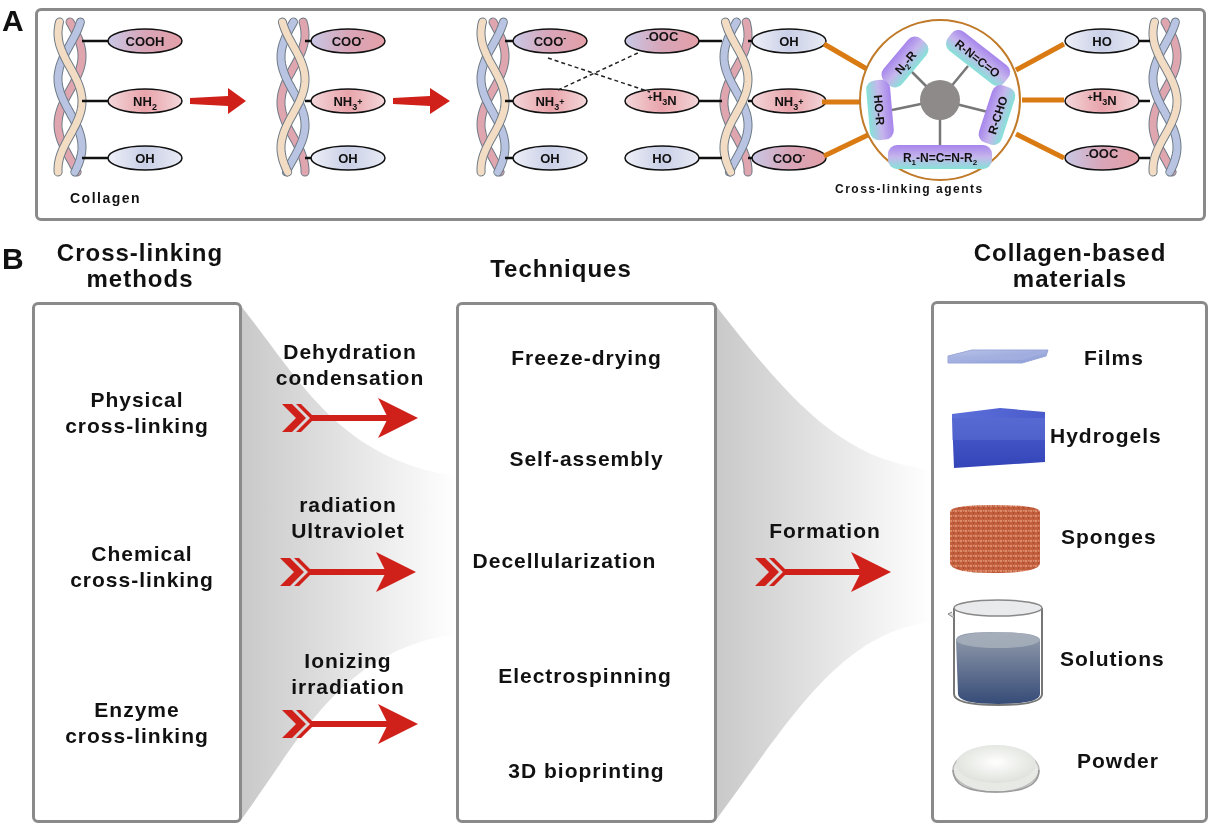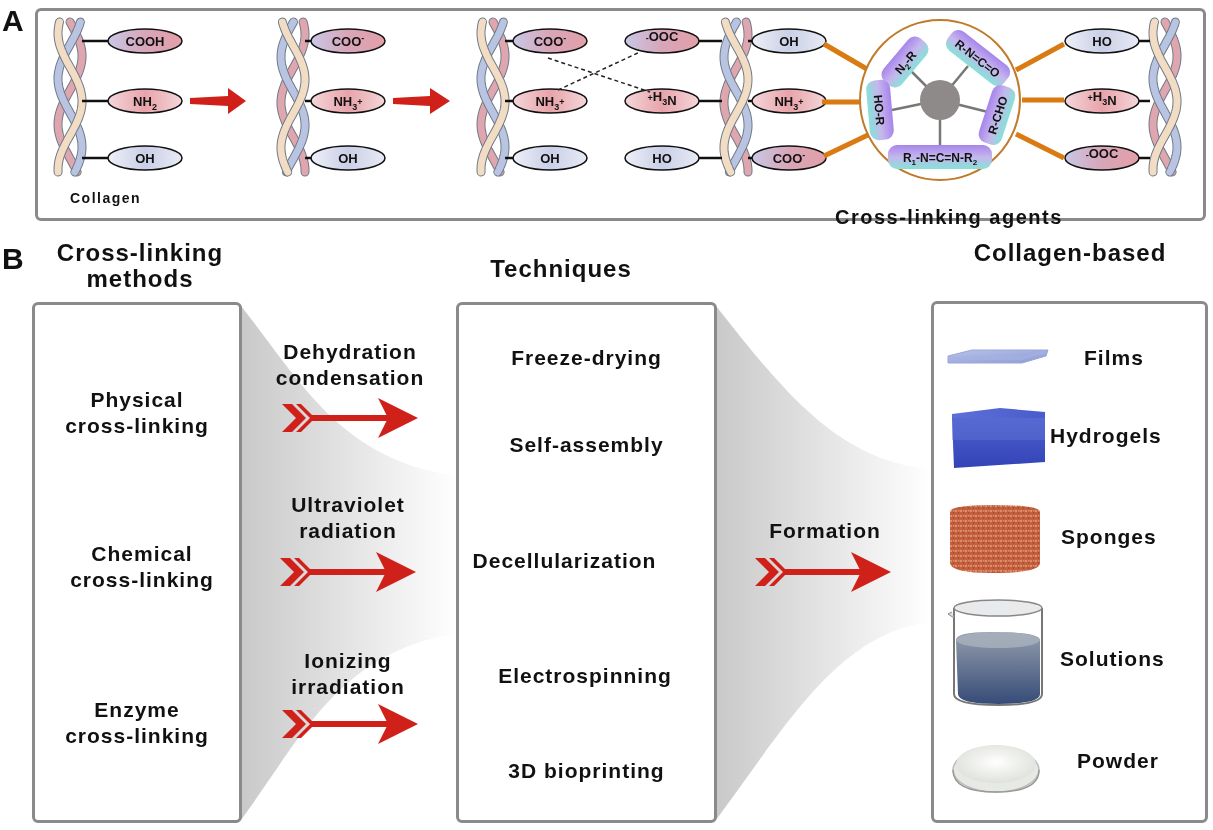--- a/index.html
+++ b/index.html
@@ -296,31 +296,32 @@
     <path d="M952,612 L948,614 L954,618" fill="#ddd" stroke="#888" stroke-width="1"></path>
   </g>
   <g>
     <ellipse cx="996" cy="770" rx="43" ry="22" fill="#e7eae4" stroke="#bbb" stroke-width="1.5"></ellipse>
     <ellipse cx="996" cy="764" rx="40" ry="19" fill="url(#gPowder)"></ellipse>
     <path d="M953,770 Q953,792 996,792 Q1039,792 1039,770" fill="none" stroke="#999" stroke-width="1.5"></path>
   </g>
 </svg>
 
 <div class="abs bold" style="left:70px;top:190px;font-size:14px;letter-spacing:1.5px;">Collagen</div>
-<div class="abs bold" style="left:835px;top:206px;font-size:20px;letter-spacing:1.5px;">Cross-linking agents</div>
+<div class="abs bold" style="left:835px;top:182px;font-size:12px;letter-spacing:1.5px;">Cross-linking agents</div>
 
 <div class="panel-letter" style="left:2px;top:244px;">B</div>
 
 <div class="col-title" style="left:30px;top:240px;width:220px;">
   <div>Cross-linking</div>
   <div>methods</div>
 </div>
 <div class="col-title" style="left:431px;top:256px;width:260px;">Techniques</div>
 <div class="col-title" style="left:932px;top:240px;width:276px;">
   <div>Collagen-based</div>
+  <div>materials</div>
 </div>
 
 <div class="box" style="left:32px;top:302px;width:210px;height:521px;background:transparent;"></div>
 <div class="box" style="left:456px;top:302px;width:261px;height:521px;"></div>
 <div class="box" style="left:931px;top:301px;width:277px;height:522px;background:transparent;"></div>
 
 <div class="lbl" style="left:32px;top:387px;width:210px;">
   <div>Physical</div>
   <div>cross-linking</div>
 </div>
@@ -331,30 +332,30 @@
 <div class="lbl" style="left:32px;top:697px;width:210px;">
   <div>Enzyme</div>
   <div>cross-linking</div>
 </div>
 
 <div class="lbl" style="left:246px;top:339px;width:208px;">
   <div>Dehydration</div>
   <div>condensation</div>
 </div>
 <div class="lbl" style="left:246px;top:492px;width:204px;">
+  <div>radiation</div>
   <div>Ultraviolet</div>
-  <div>radiation</div>
 </div>
 <div class="lbl" style="left:246px;top:648px;width:204px;">
   <div>Ionizing</div>
   <div>irradiation</div>
 </div>
 
 <div class="lbl" style="left:456px;top:345px;width:261px;">Freeze-drying</div>
-<div class="lbl" style="left:456px;top:432px;width:261px;">Self-assembly</div>
+<div class="lbl" style="left:456px;top:446px;width:261px;">Self-assembly</div>
 <div class="lbl" style="left:456px;top:548px;width:217px;">Decellularization</div>
 <div class="lbl" style="left:456px;top:663px;width:216px;padding-left:21px;">Electrospinning</div>
 <div class="lbl" style="left:456px;top:758px;width:261px;">3D bioprinting</div>
 
 <div class="lbl" style="left:740px;top:518px;width:170px;">Formation</div>
 
 <div class="lbl" style="left:1084px;top:345px;">Films</div>
 <div class="lbl" style="left:1050px;top:423px;">Hydrogels</div>
 <div class="lbl" style="left:1061px;top:524px;">Sponges</div>
 <div class="lbl" style="left:1060px;top:646px;">Solutions</div>

